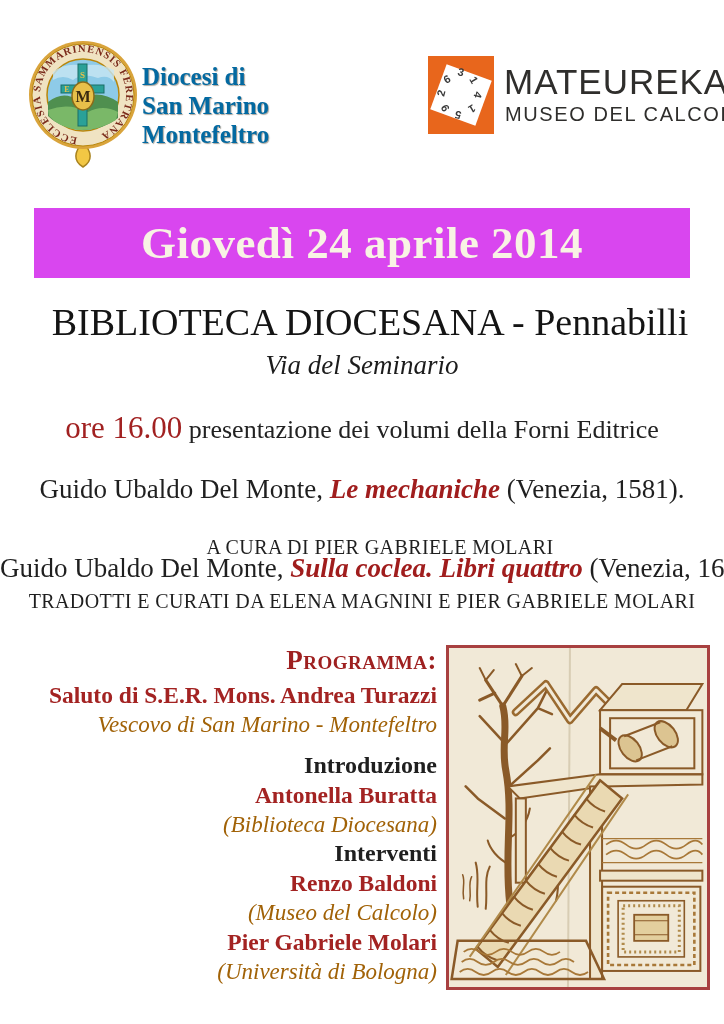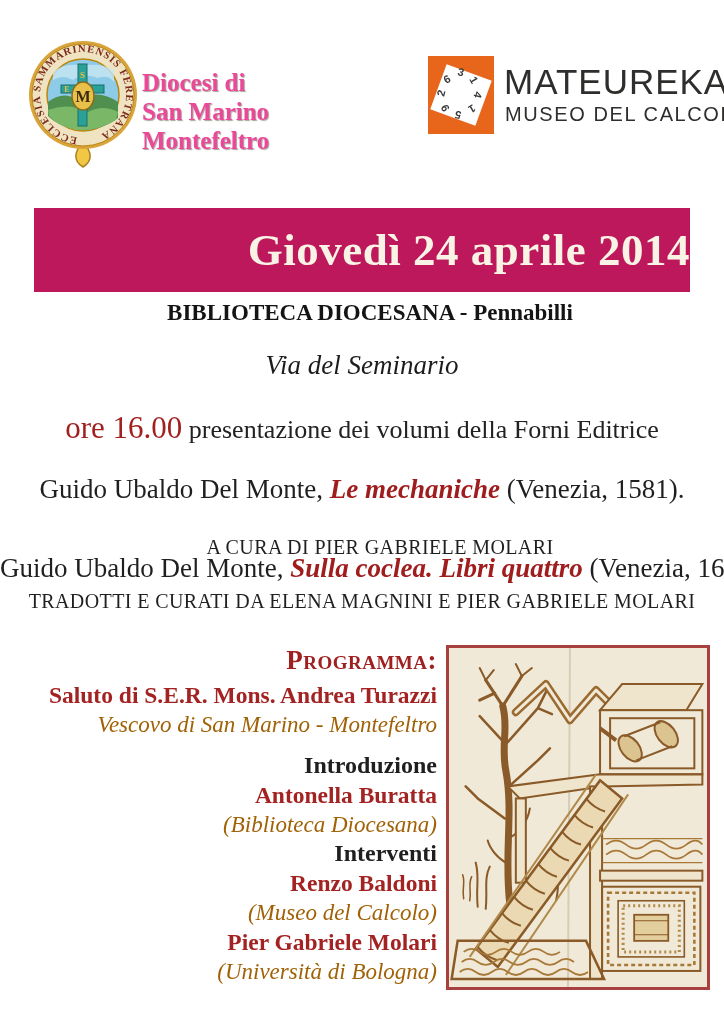--- a/index.html
+++ b/index.html
@@ -6,22 +6,22 @@
   .page{
     position:relative;width:724px;height:1024px;background:#ffffff;overflow:hidden;
     font-family:"Liberation Serif", serif;color:#1f1f1f;
   }
   .abs{position:absolute;}
   .center{left:0;right:0;text-align:center;}
 
   
   .seal-wrap{left:28px;top:40px;width:110px;height:128px;}
   .diocese-name{
-    left:142px;top:68px;width:220px;
-    font-weight:bold;font-size:25px;line-height:29px;color:#ec4899;
+    left:142px;top:62px;width:220px;
+    font-weight:bold;font-size:25px;line-height:29px;color:#0369a1;
     text-shadow:1px 1px 1px rgba(60,50,30,.45);
   }
   .mateureka{left:428px;top:56px;width:290px;height:90px;}
   .mat-mark{position:absolute;left:0;top:0;width:66px;height:78px;background:#e8661c;}
   .mat-diamond{
     position:absolute;left:9px;top:15px;width:48px;height:48px;background:#ffffff;
     transform:rotate(20deg);
   }
   .mat-digit{
     position:absolute;font-family:"Liberation Sans",sans-serif;font-weight:bold;
@@ -33,29 +33,29 @@
     color:#2f2e2c;letter-spacing:1px;white-space:nowrap;
   }
   .mat-sub{
     position:absolute;left:77px;top:47px;
     font-family:"Liberation Sans",sans-serif;font-size:20px;color:#2f2e2c;
     letter-spacing:1.6px;white-space:nowrap;
   }
 
   
   .banner{
-    left:34px;top:208px;width:656px;height:84px;background:#be185d;
-    display:flex;align-items:center;justify-content:flex-end;
+    left:34px;top:208px;width:656px;height:70px;background:#d946ef;
+    display:flex;align-items:center;justify-content:center;
   }
   .banner-text{
     color:#f8f3e4;font-size:45px;font-weight:bold;letter-spacing:.5px;white-space:nowrap;
   }
 
   
-  .venue-title{top:300px;font-size:23px;font-weight:bold;white-space:nowrap;color:#141414;padding-left:16px;}
+  .venue-title{top:300px;font-size:38px;font-weight:normal;white-space:nowrap;color:#141414;padding-left:16px;}
   .venue-street{top:350px;font-size:27px;font-style:italic;color:#1c1c1c;}
   .session{top:410px;font-size:26px;color:#222222;white-space:nowrap;}
   .session-time{font-size:31px;color:#a12121;}
 
   
   .book-line{font-size:27px;color:#1f1f1f;white-space:nowrap;}
   .book-title{color:#a01d1d;font-weight:bold;font-style:italic;}
   .book-credit{font-size:20px;letter-spacing:.4px;color:#1f1f1f;white-space:nowrap;}
   .book1{top:474px;}  .credit1{top:536px;margin-left:36px;}
   .book2{top:553px;}  .credit2{top:590px;}

